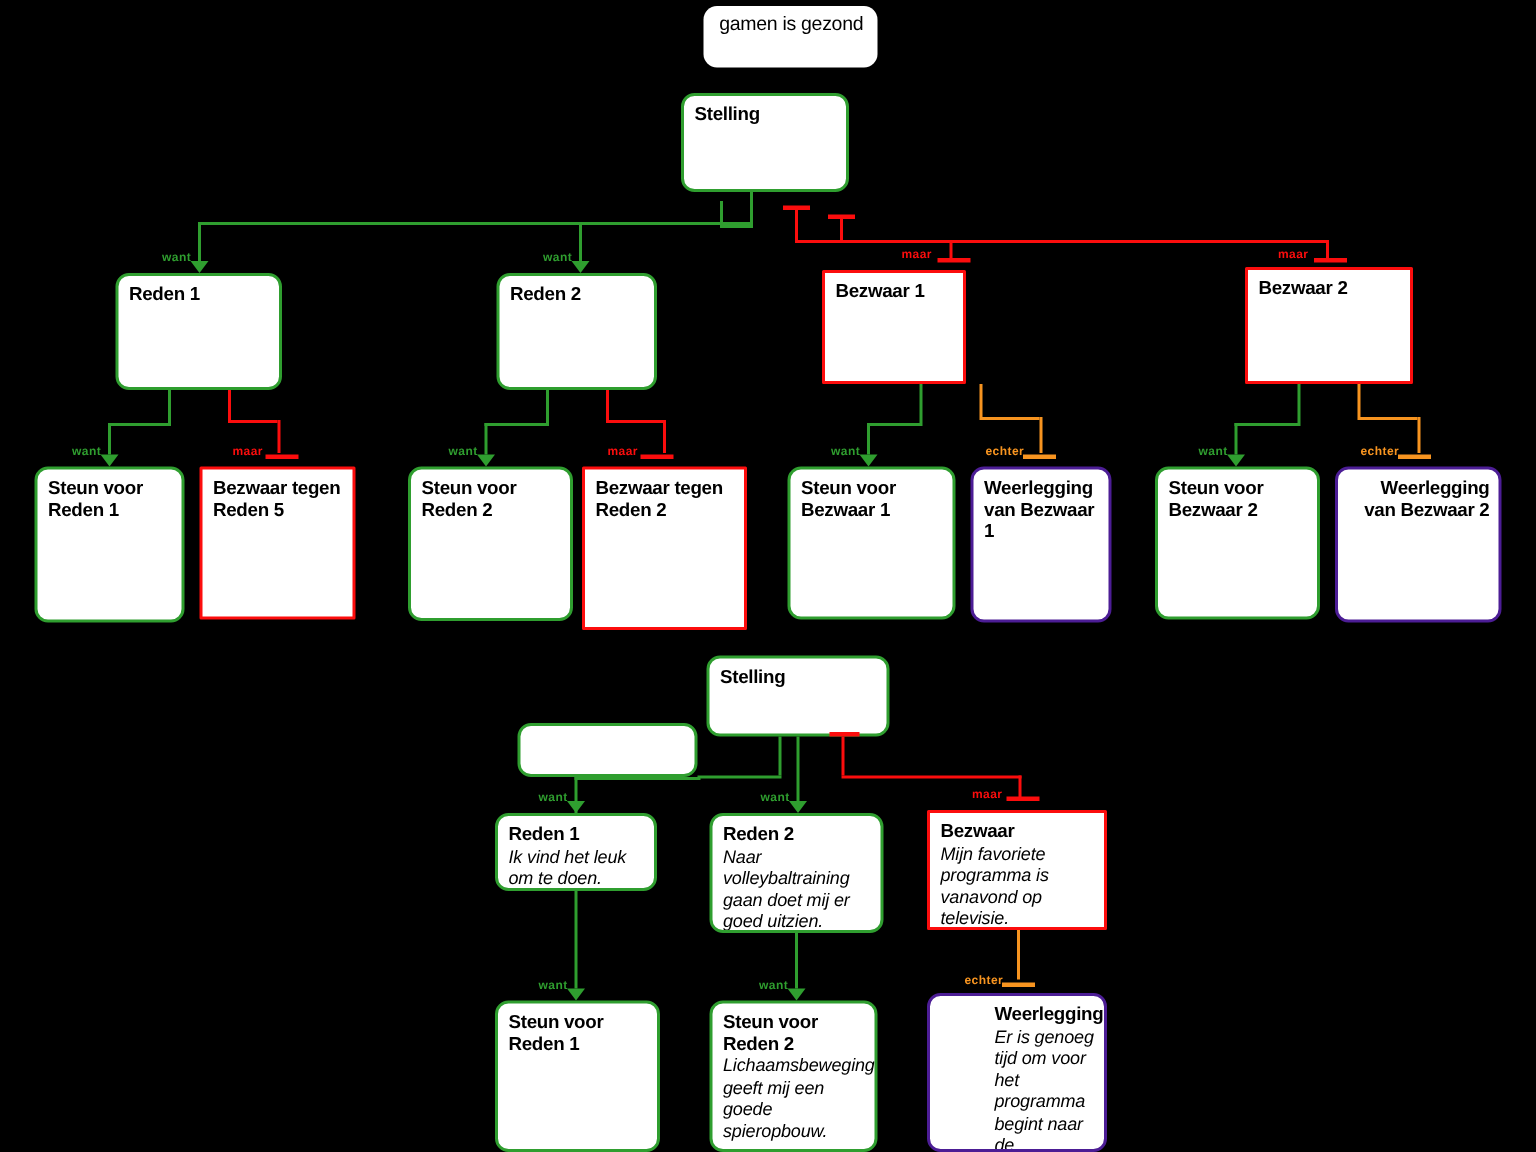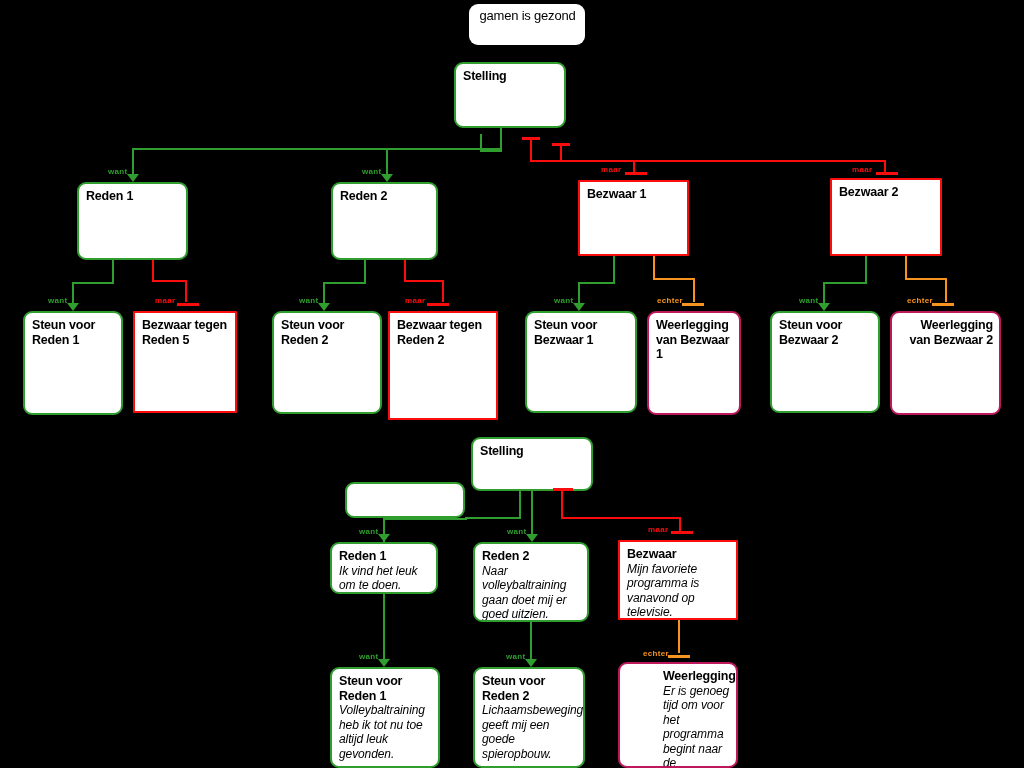--- a/index.html
+++ b/index.html
@@ -11,21 +11,21 @@
   .box{position:absolute;background:#ffffff;box-sizing:border-box;
        padding:5px 6px 4px 7px;overflow:hidden;color:#000;}
   .box .ttl{font-size:12.5px;font-weight:bold;line-height:14.5px;
             letter-spacing:-0.2px;display:block;}
   .box .bdy{font-size:12px;font-weight:normal;line-height:14.5px;
             display:block;letter-spacing:-0.1px;font-style:italic;}
   .box.rounded{border-radius:9px;}
   .box.sq{border-radius:1px;}
   .g{border:2px solid #2f9e2f;}
   .r{border:2px solid #fc0d0d;}
-  .o{border:2px solid #be185d;}
+  .o{border:2px solid #4c1d95;}
   .plain{border:none;border-radius:9px;}
   .plain .ttl{font-weight:normal;text-align:center;font-size:13px;}
 
   
   .ln{position:absolute;}
   .lbl{position:absolute;font-size:8px;font-weight:bold;line-height:8px;
        letter-spacing:0.3px;white-space:nowrap;}
   .arw{position:absolute;width:0;height:0;border-left:6px solid transparent;
        border-right:6px solid transparent;}
   .tbar{position:absolute;height:3px;}
@@ -39,21 +39,21 @@
     </div>
     <div class="box rounded g" style="left:454px;top:62px;width:112px;height:66px;">
       <span class="ttl">Stelling</span>
     </div>
     <div class="box rounded g" style="left:77px;top:182px;width:111px;height:78px;">
       <span class="ttl">Reden 1</span>
     </div>
     <div class="box rounded g" style="left:331px;top:182px;width:107px;height:78px;">
       <span class="ttl">Reden 2</span>
     </div>
-    <div class="box sq r" style="left:578px;top:180px;width:111px;height:76px;">
+    <div class="box sq r" style="left:548px;top:180px;width:96px;height:76px;">
       <span class="ttl">Bezwaar 1</span>
     </div>
     <div class="box sq r" style="left:830px;top:178px;width:112px;height:78px;">
       <span class="ttl">Bezwaar 2</span>
     </div>
     <div class="box rounded g" style="left:23px;top:311px;width:100px;height:104px;">
       <span class="ttl">Steun voor Reden 1</span>
     </div>
     <div class="box sq r" style="left:133px;top:311px;width:104px;height:102px;">
       <span class="ttl">Bezwaar tegen Reden 5</span>
@@ -150,21 +150,20 @@
     <div class="box rounded g" style="left:473px;top:542px;width:116px;height:80px;">
       <span class="ttl">Reden 2</span>
       <span class="bdy">Naar volleybaltraining gaan doet mij er goed uitzien.</span>
     </div>
     <div class="box sq r" style="left:618px;top:540px;width:120px;height:80px;">
       <span class="ttl">Bezwaar</span>
       <span class="bdy">Mijn favoriete programma is vanavond op televisie.</span>
     </div>
     <div class="box rounded g" style="left:330px;top:667px;width:110px;height:101px;">
       <span class="ttl">Steun voor Reden 1</span>
-      <span class="bdy">Volleybaltraining heb ik tot nu toe altijd leuk gevonden.</span>
     </div>
     <div class="box rounded g" style="left:473px;top:667px;width:112px;height:101px;">
       <span class="ttl">Steun voor Reden 2</span>
       <span class="bdy">Lichaamsbeweging geeft mij een goede spieropbouw.</span>
     </div>
     <div class="box rounded o" style="left:618px;top:662px;width:120px;height:106px;padding-left:43px;">
       <span class="ttl">Weerlegging</span>
       <span class="bdy">Er is genoeg tijd om voor het programma begint naar de volleybaltraining te gaan.</span>
     </div>
     <div class="ln" style="left:519px;top:491px;width:2px;height:26px;background:#2f9e2f;"></div>

